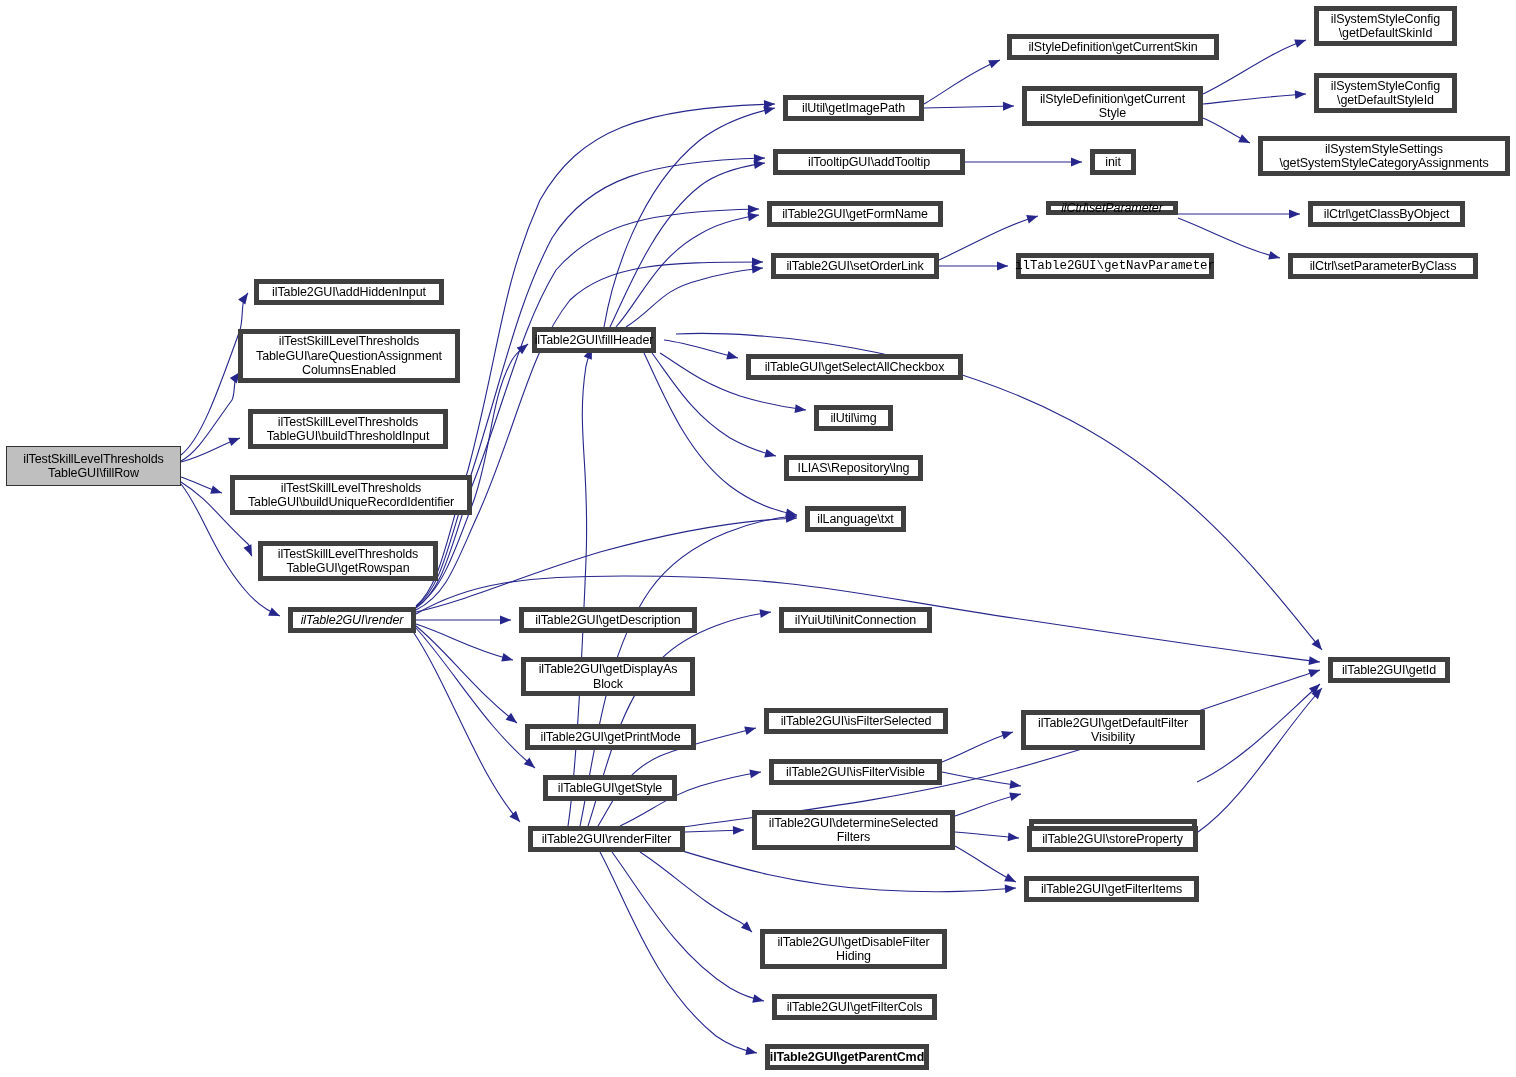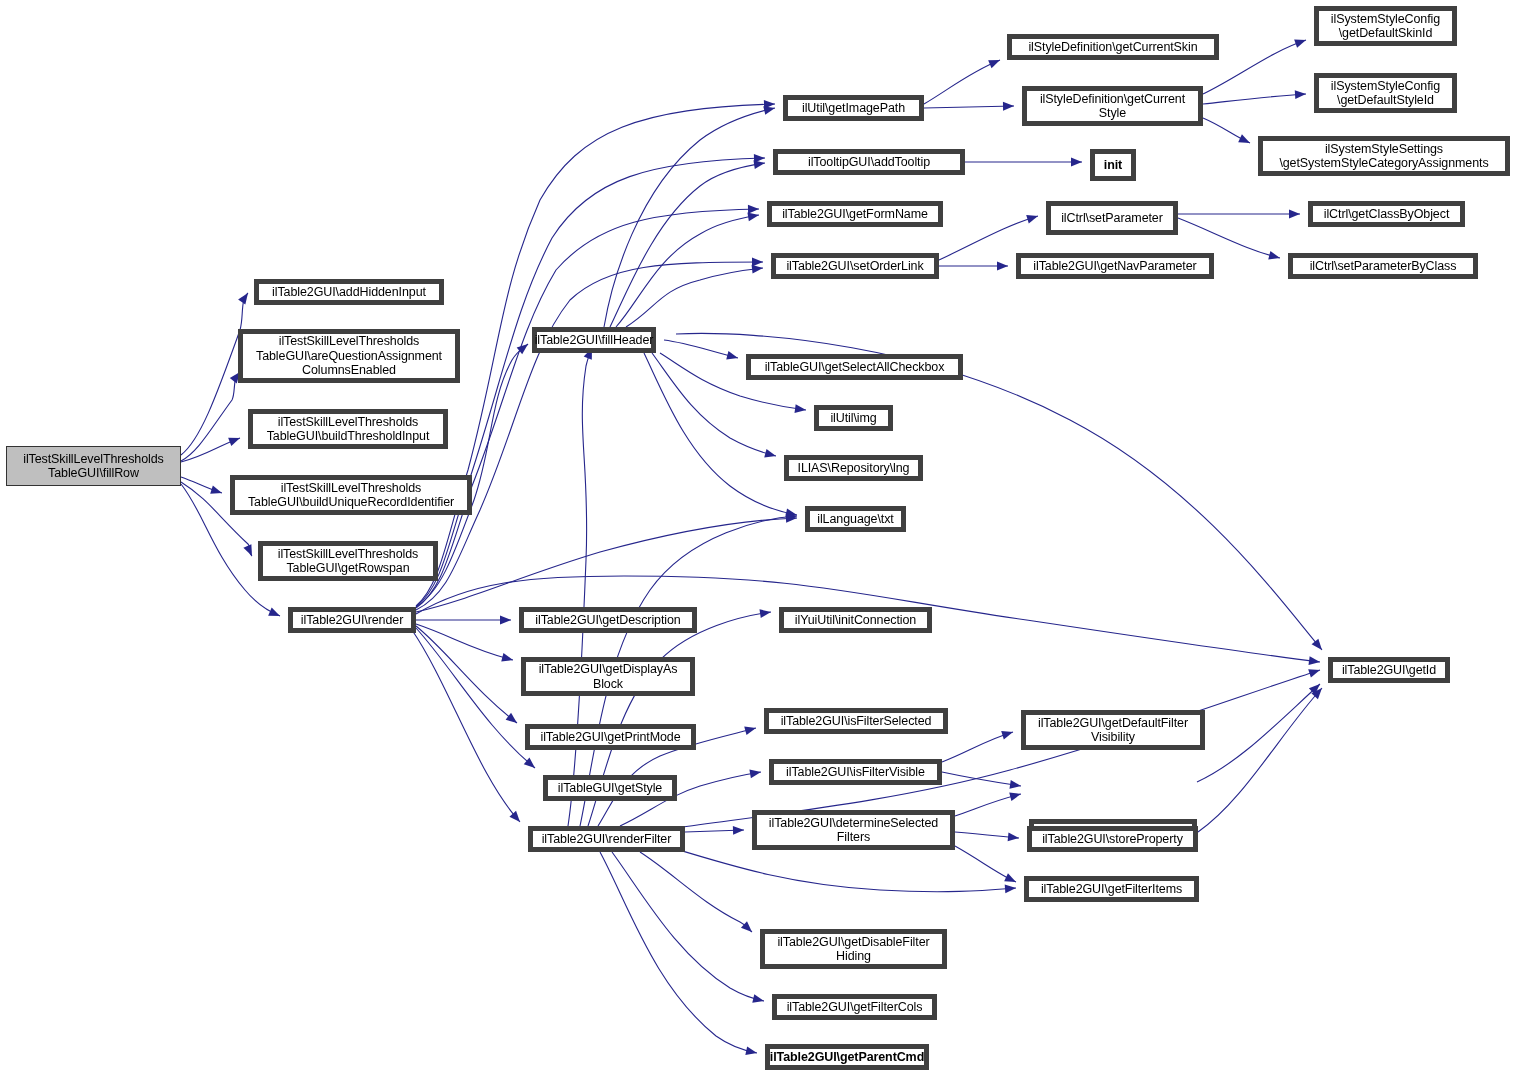--- a/index.html
+++ b/index.html
@@ -174,36 +174,36 @@
       <div class="node" style="left: 254px; top: 279px; width: 190px; height: 26px;">ilTable2GUI\addHiddenInput</div>
       <div class="node" style="left: 238px; top: 329px; width: 222px; height: 54px;">ilTestSkillLevelThresholds
 TableGUI\areQuestionAssignment
 ColumnsEnabled</div>
       <div class="node" style="left: 248px; top: 409px; width: 200px; height: 40px;">ilTestSkillLevelThresholds
 TableGUI\buildThresholdInput</div>
       <div class="node" style="left: 230px; top: 475px; width: 242px; height: 40px;">ilTestSkillLevelThresholds
 TableGUI\buildUniqueRecordIdentifier</div>
       <div class="node" style="left: 258px; top: 541px; width: 180px; height: 40px;">ilTestSkillLevelThresholds
 TableGUI\getRowspan</div>
-      <div class="node" style="left: 288px; top: 607px; width: 128px; height: 26px;">ilTable2GUI\render</div>
+      <div class="node" style="left: 288px; top: 607px; width: 128px; height: 26px; font-style: italic;">ilTable2GUI\render</div>
       <div class="node" style="left: 532px; top: 327px; width: 124px; height: 26px;">ilTable2GUI\fillHeader</div>
       <div class="node" style="left: 783px; top: 95px; width: 141px; height: 26px;">ilUtil\getImagePath</div>
       <div class="node" style="left: 773px; top: 149px; width: 192px; height: 26px;">ilTooltipGUI\addTooltip</div>
       <div class="node" style="left: 767px; top: 201px; width: 176px; height: 26px;">ilTable2GUI\getFormName</div>
       <div class="node" style="left: 771px; top: 253px; width: 168px; height: 26px;">ilTable2GUI\setOrderLink</div>
       <div class="node" style="left: 746px; top: 354px; width: 217px; height: 26px;">ilTableGUI\getSelectAllCheckbox</div>
       <div class="node" style="left: 814px; top: 405px; width: 79px; height: 26px;">ilUtil\img</div>
       <div class="node" style="left: 784px; top: 455px; width: 139px; height: 26px;">ILIAS\Repository\lng</div>
       <div class="node" style="left: 805px; top: 506px; width: 101px; height: 26px;">ilLanguage\txt</div>
       <div class="node" style="left: 1007px; top: 34px; width: 212px; height: 26px;">ilStyleDefinition\getCurrentSkin</div>
       <div class="node" style="left: 1022px; top: 86px; width: 181px; height: 40px;">ilStyleDefinition\getCurrent
 Style</div>
-      <div class="node" style="left: 1090px; top: 149px; width: 46px; height: 32px; font-weight: bold;">init</div>
-      <div class="node" style="left: 1046px; top: 201px; width: 132px; height: 34px;">ilCtrl\setParameter</div>
-      <div class="node" style="left: 1016px; top: 253px; width: 198px; height: 26px;">ilTable2GUI\getNavParameter</div>
+      <div class="node" style="left: 1090px; top: 149px; width: 46px; height: 26px;">init</div>
+      <div class="node" style="left: 1046px; top: 201px; width: 132px; height: 14px; font-style: italic;">ilCtrl\setParameter</div>
+      <div class="node" style="left: 1016px; top: 253px; width: 198px; height: 26px; font-family: Liberation Mono, monospace;">ilTable2GUI\getNavParameter</div>
       <div class="node" style="left: 1314px; top: 6px; width: 143px; height: 40px;">ilSystemStyleConfig
 \getDefaultSkinId</div>
       <div class="node" style="left: 1314px; top: 73px; width: 143px; height: 40px;">ilSystemStyleConfig
 \getDefaultStyleId</div>
       <div class="node" style="left: 1258px; top: 136px; width: 252px; height: 40px;">ilSystemStyleSettings
 \getSystemStyleCategoryAssignments</div>
       <div class="node" style="left: 1308px; top: 201px; width: 157px; height: 26px;">ilCtrl\getClassByObject</div>
       <div class="node" style="left: 1288px; top: 253px; width: 190px; height: 26px;">ilCtrl\setParameterByClass</div>
       <div class="node" style="left: 519px; top: 607px; width: 178px; height: 26px;">ilTable2GUI\getDescription</div>
       <div class="node" style="left: 521px; top: 657px; width: 174px; height: 39px;">ilTable2GUI\getDisplayAs

